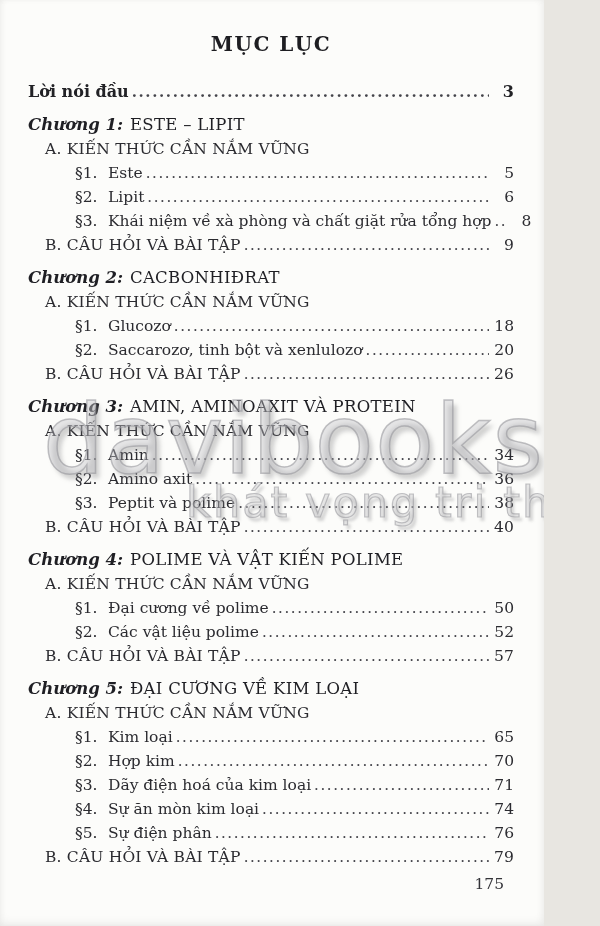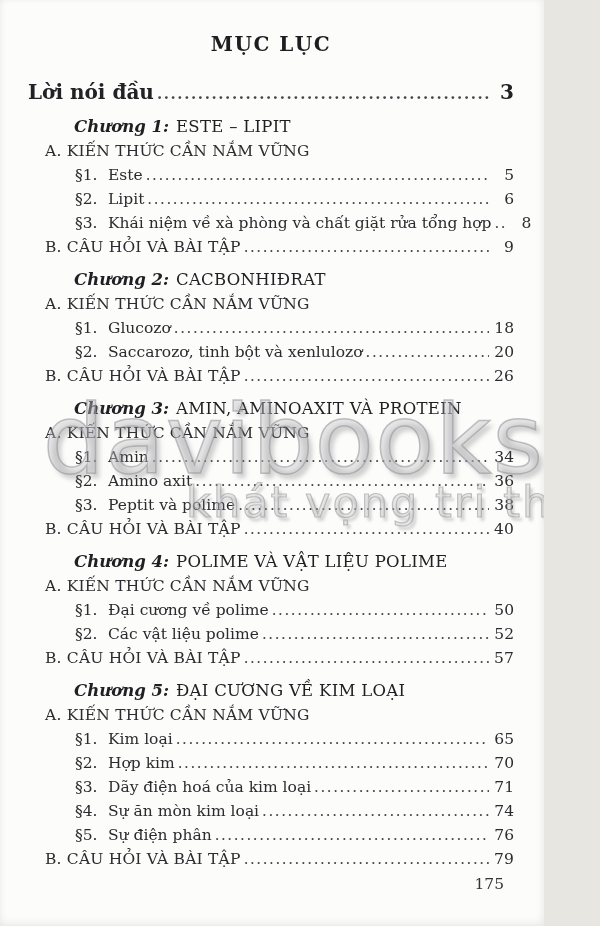--- a/index.html
+++ b/index.html
@@ -31,29 +31,29 @@
     margin-top: 6px;
     margin-bottom: 24px;
   }
   .row {
     display: flex;
     align-items: baseline;
     font-size: 15.5px;
     line-height: 24px;
     color: #2b2b30;
   }
-  .row.preface { font-weight: bold; font-size: 20px; color: #222226; }
+  .row.preface { font-weight: bold; font-size: 16px; color: #222226; }
   .chap-head {
     margin-top: 8px;
     line-height: 25px;
     font-size: 16.5px;
     color: #1f1f24;
     white-space: nowrap;
   }
-  .chap-label { font-weight: bold; font-style: italic; margin-right: 7px; margin-left: 46px; }
+  .chap-label { font-weight: bold; font-style: italic; margin-right: 7px; }
   .chap-title { font-weight: normal; letter-spacing: 0.3px; }
   .row.part { padding-left: 17px; letter-spacing: 0.2px; }
   .row.item { padding-left: 47px; }
   .secnum { display: inline-block; min-width: 33px; flex: none; }
   .sectitle { flex: none; white-space: nowrap; }
   .leader {
     flex: 1;
     overflow: hidden;
     white-space: nowrap;
     margin: 0 3px;
@@ -208,21 +208,21 @@
       </div>
       <div class="row part">
         <span>B. CÂU HỎI VÀ BÀI TẬP</span>
         <span class="leader"></span>
         <span class="pagenum">40</span>
       </div>
     </div>
 
     <div>
       <div class="chap-head">
-        <span class="chap-label">Chương 4:</span><span class="chap-title">POLIME VÀ VẬT LIỆU POLIME</span>
+        <span class="chap-label">Chương 4:</span><span class="chap-title">POLIME VÀ VẬT KIẾN POLIME</span>
       </div>
       <div class="row part">
         <span>A. KIẾN THỨC CẦN NẮM VỮNG</span>
       </div>
       <div class="row item">
         <span class="secnum">§1.</span>
         <span class="sectitle">Đại cương về polime</span>
         <span class="leader"></span>
         <span class="pagenum">50</span>
       </div>

